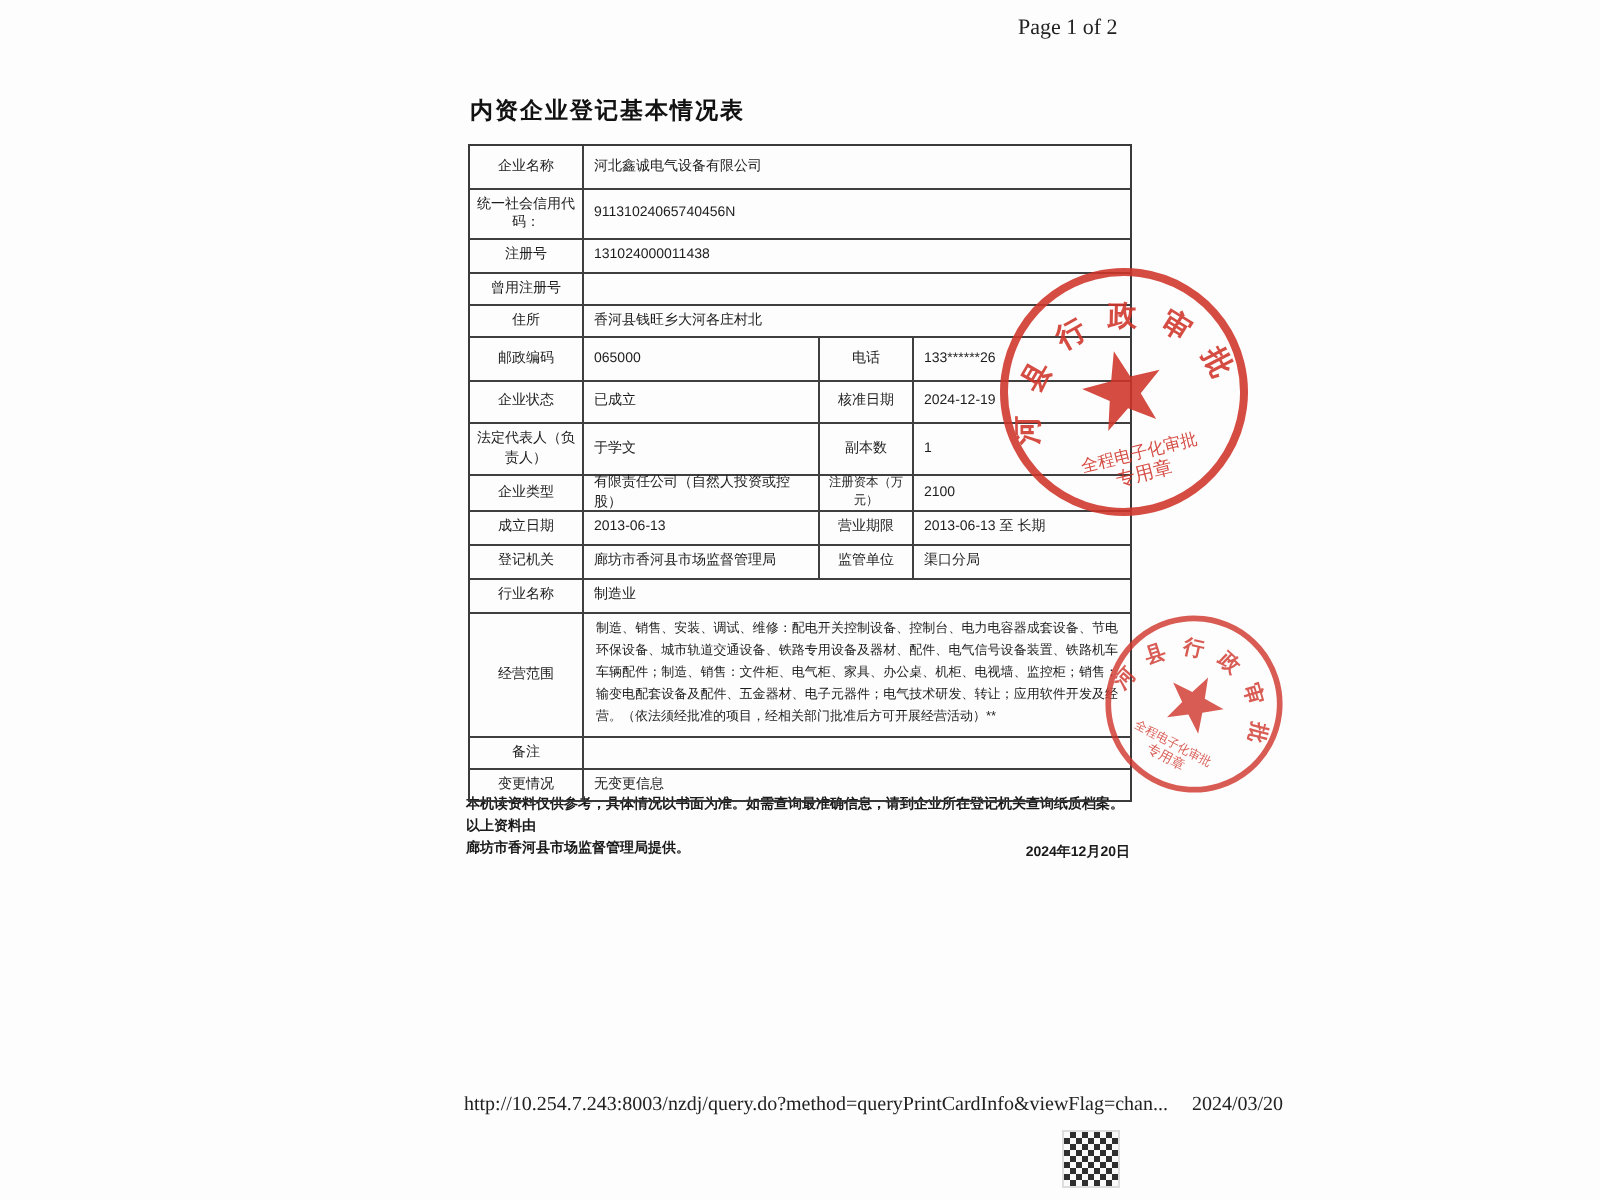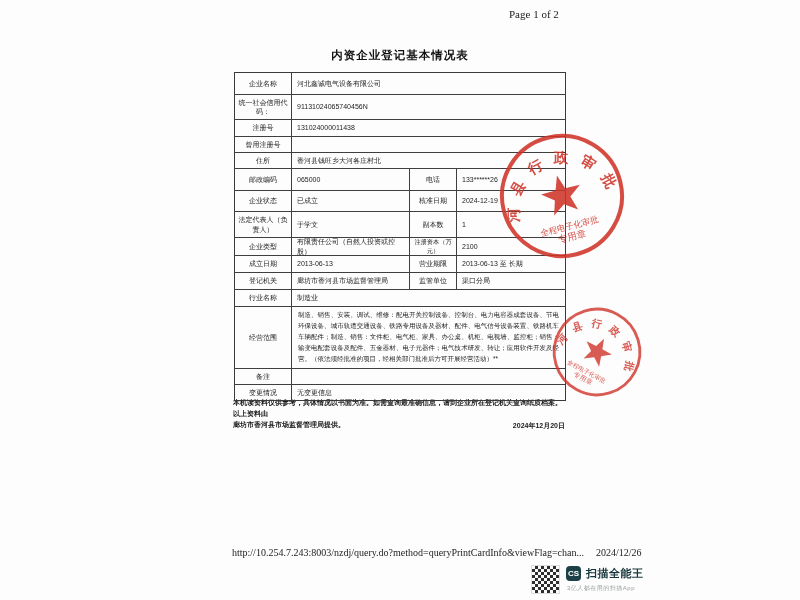--- a/index.html
+++ b/index.html
@@ -1,20 +1,20 @@
 <!DOCTYPE html>
 <html><head>
 <meta charset="utf-8">
 <style>
   html,body{margin:0;padding:0;background:#e8e8e8;}
   .sheet{position:relative;width:800px;height:600px;background:#fdfdfd;overflow:hidden;
          font-family:"Liberation Sans",sans-serif;color:#1c1c1c;}
   .page-indicator{position:absolute;left:509px;top:8px;font-family:"Liberation Serif",serif;
          font-size:11px;color:#222;}
-  .doc-title{position:absolute;left:235px;top:48px;width:330px;text-align:center;
+  .doc-title{position:absolute;left:235px;top:48px;width:330px;
          font-size:11.5px;font-weight:bold;letter-spacing:1px;color:#111;}
   .doc-table{position:absolute;left:234px;top:72px;width:332px;border:1.5px solid #3a3a3a;
          box-sizing:border-box;background:transparent;z-index:1;}
   .row{display:flex;border-top:1px solid #3f3f3f;box-sizing:border-box;}
   .row:first-child{border-top:none;}
   .lbl{flex:0 0 57px;border-right:1px solid #3f3f3f;display:flex;align-items:center;
        justify-content:center;text-align:center;padding:1px 3px;box-sizing:border-box;
        font-size:7px;line-height:1.35;}
   .val{flex:1;display:flex;align-items:center;padding:1px 5px;box-sizing:border-box;
        font-size:7px;line-height:1.35;}
@@ -158,27 +158,20 @@
   <svg class="stamp stamp-1" width="140" height="140" viewBox="-70 -70 140 140">
     <use href="#seal" transform="rotate(-14)"></use>
   </svg>
 
   <svg class="stamp stamp-2" width="100" height="100" viewBox="-70 -70 140 140">
     <use href="#seal" transform="rotate(28)"></use>
   </svg>
 
   <div class="statusbar">
     <span class="url">http://10.254.7.243:8003/nzdj/query.do?method=queryPrintCardInfo&amp;viewFlag=chan...</span>
-    <span class="date">2024/12/26</span>
+    <span class="date">2024/03/20</span>
   </div>
 
   <div class="camscanner">
     <div class="qr"></div>
-    <div class="cs-col">
-      <div class="cs-row">
-        <div class="cs-badge">CS</div>
-        <div class="cs-name">扫描全能王</div>
-      </div>
-      <div class="cs-tagline">3亿人都在用的扫描App</div>
-    </div>
   </div>
 
 </div>
 
 </body></html>

